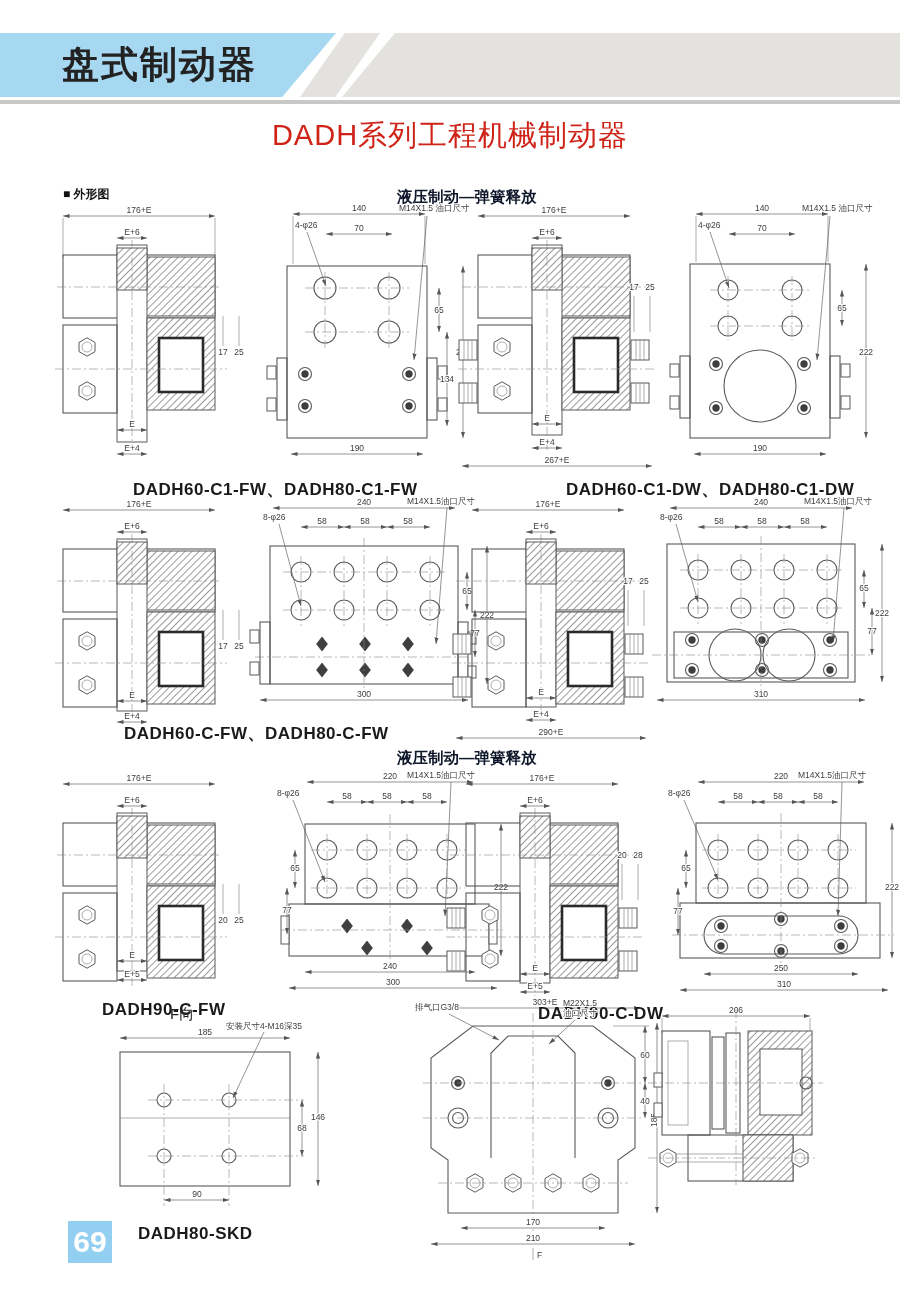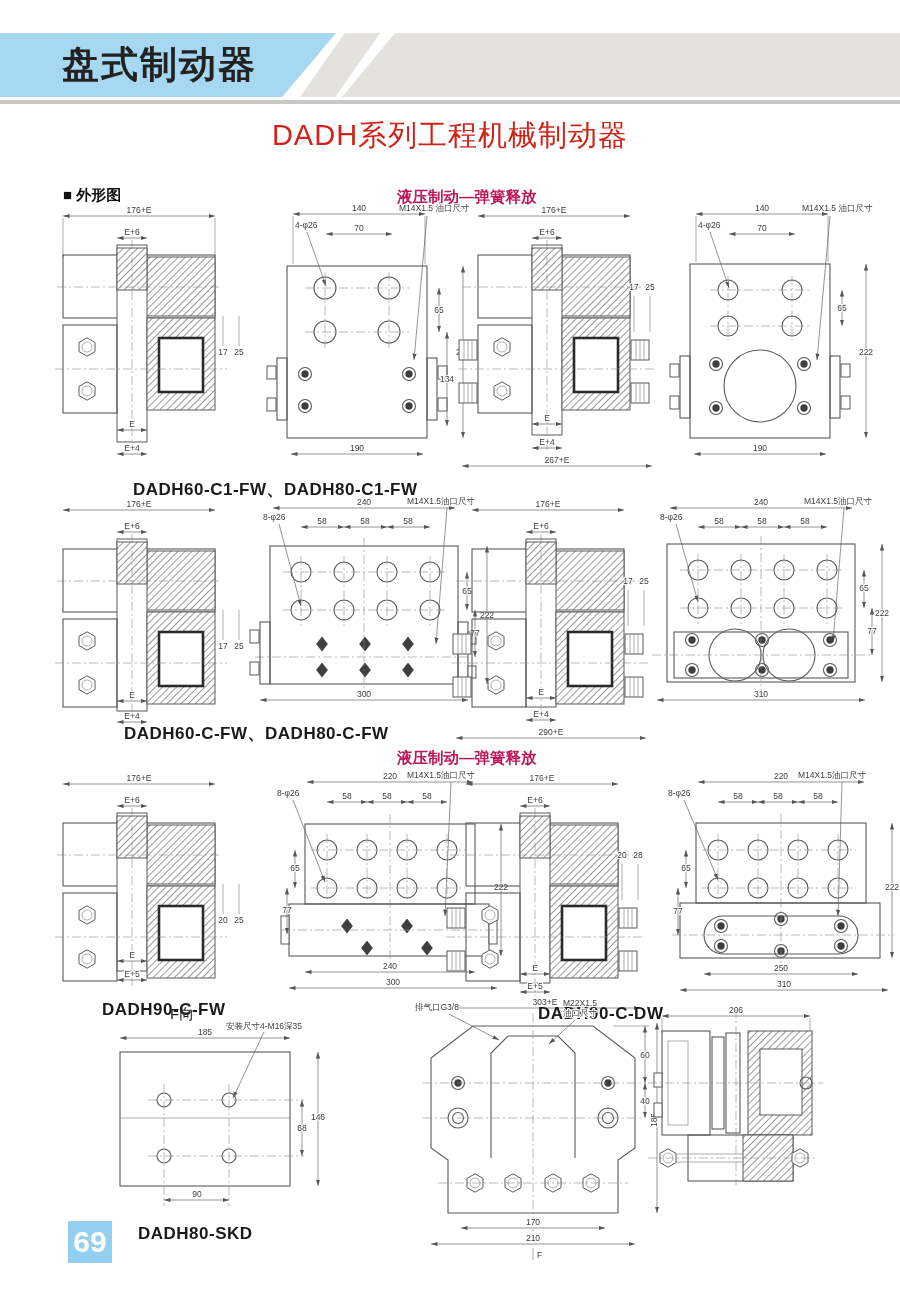--- a/index.html
+++ b/index.html
@@ -10,22 +10,22 @@
     background:var(--banner_blue,#a7d8f1);clip-path:polygon(0 0,100% 0,84% 100%,0 100%);}
   .banner-blue span{display:block;line-height:64px;padding-left:62px;font-size:37px;
     font-weight:bold;color:#222;letter-spacing:2px;white-space:nowrap;}
   .banner-stripe{position:absolute;left:300px;top:33px;width:80px;height:64px;
     background:var(--banner_gray,#e3e2de);clip-path:polygon(56% 0,100% 0,44% 100%,0 100%);}
   .banner-gray{position:absolute;left:342px;top:33px;width:558px;height:64px;
     background:var(--banner_gray,#e3e2de);clip-path:polygon(9.5% 0,100% 0,100% 100%,0 100%);}
   .rule{position:absolute;left:0;top:100px;width:900px;height:4px;background:#c8c8c6;}
   .page-title{position:absolute;left:0;top:116px;width:900px;margin:0;text-align:center;
     font-size:29px;font-weight:normal;color:var(--title_red,#cf2318);letter-spacing:1px;}
-  .section{position:absolute;left:63px;top:186px;font-size:15px;font-weight:bold;color:#111;}
-  .heading{position:absolute;font-size:15.5px;font-weight:bold;color:#be185d;white-space:nowrap;}
+  .section{position:absolute;left:63px;top:186px;font-size:12px;font-weight:bold;color:#111;}
+  .heading{position:absolute;font-size:15.5px;font-weight:bold;color:#0f172a;white-space:nowrap;}
   .figlabel{position:absolute;font-size:17px;font-weight:bold;color:#1a1a1a;
     letter-spacing:.5px;white-space:nowrap;margin-top:16px;}
   .ftitle{position:absolute;font-size:15px;font-weight:normal;color:#222;}
   .pn{position:absolute;left:68px;top:1221px;width:44px;height:42px;line-height:42px;
     text-align:center;background:var(--pagenum_blue,#93cff0);color:#fff;font-size:30px;font-weight:bold;}
   
   svg.fig{position:absolute;overflow:visible;}
   .ln{fill:none;stroke:#5a5a5a;stroke-width:1.1;}
   .lt{fill:none;stroke:#777;stroke-width:.6;}
   .cl{fill:none;stroke:#8a8a8a;stroke-width:.6;stroke-dasharray:9 3 2 3;}
@@ -221,20 +221,21 @@
       <line class="dm" x1="384" y1="90" x2="384" y2="126"></line>
         <text x="384" y="111">65</text>
       <line class="dm" x1="408" y1="64" x2="408" y2="238"></line>
         <text x="408" y="155">222</text>
       <line class="dm" x1="236" y1="254" x2="368" y2="254"></line>
         <text x="302" y="251">190</text>
     </g>
   </svg>
 
   <div class="figlabel" style="left:133px;top:462px">DADH60-C1-FW、DADH80-C1-FW</div>
+  <div class="figlabel" style="left:566px;top:462px">DADH60-C1-DW、DADH80-C1-DW</div>
 
   <svg class="fig" style="left:55px;top:494px" width="440" height="252">
     <g>
       <line class="dm" x1="8" y1="16" x2="160" y2="16"></line>
         <text x="84" y="13">176+E</text>
       <line class="dm" x1="62" y1="38" x2="92" y2="38"></line>
         <text x="77" y="35">E+6</text>
       <rect class="ln" x="8" y="55" width="152" height="63"></rect>
       <rect class="ht" x="90" y="57" width="70" height="59"></rect>
       <rect class="wf" x="62" y="45" width="30" height="172"></rect>

